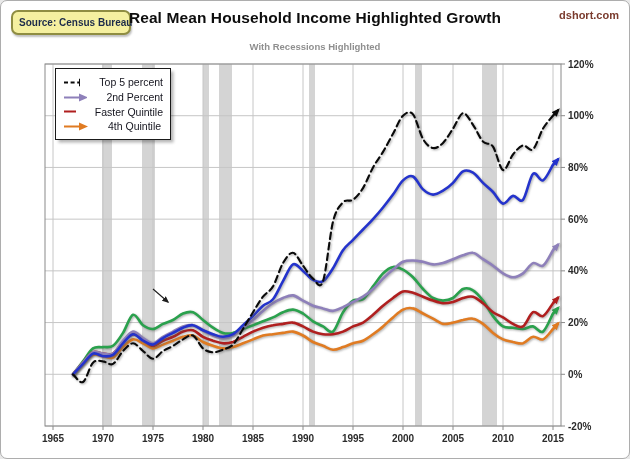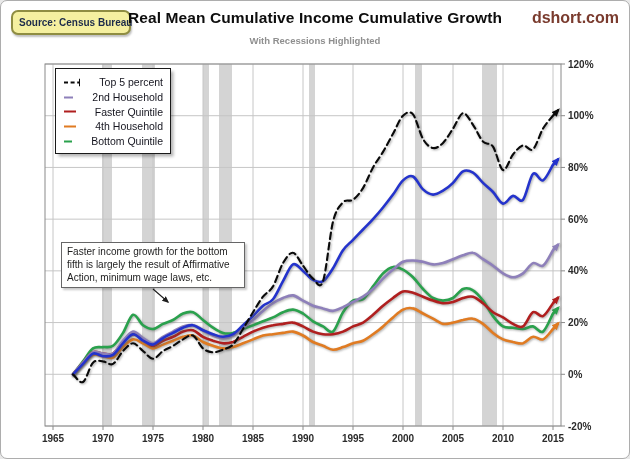--- a/index.html
+++ b/index.html
@@ -1,25 +1,25 @@
 <!DOCTYPE html>
 <html><head>
 <meta charset="utf-8">
 <style>
   html,body{margin:0;padding:0;background:#e9e9e9;font-family:"Liberation Sans",sans-serif;}
   .stage{position:relative;width:630px;height:459px;background:#fff;border:1px solid #adadad;
          border-radius:7px;overflow:hidden;box-sizing:border-box;}
   #chart-svg{position:absolute;left:0;top:0;width:628px;height:457px;}
   .titleblock{position:absolute;left:0;right:0;top:7px;text-align:center;pointer-events:none;}
   .t1{font-size:15.5px;font-weight:bold;color:#0d0d0d;line-height:19px;letter-spacing:.1px;}
-  .t2{font-size:9.5px;font-weight:bold;color:#8f8f8f;margin-top:8px;}
+  .t2{font-size:9.5px;font-weight:bold;color:#8f8f8f;margin-top:14px;}
   .srcbox{position:absolute;left:10px;top:9px;width:104px;padding:4px 6px;background:#f5f0a0;
           border:2px solid #8f8d42;border-radius:7px;box-shadow:1px 2px 2px rgba(0,0,0,.25);}
   .srcbox div{font-size:10px;font-weight:bold;color:#1c2b4a;line-height:13px;white-space:nowrap;}
-  .site{position:absolute;right:10px;top:8px;font-size:16px;font-weight:bold;color:#7a3b2e;}
+  .site{position:absolute;right:10px;top:8px;font-size:11px;font-weight:bold;color:#7a3b2e;}
   .legend{position:absolute;left:54px;top:67px;width:116px;background:#fff;border:1.5px solid #1a1a1a;
           padding:6px 7px 5px 7px;box-shadow:2.5px 2.5px 3px rgba(0,0,0,.3);box-sizing:border-box;}
   .lrow{display:flex;align-items:center;gap:19px;height:14.7px;}
   .lrow span{font-size:10.5px;color:#15151f;white-space:nowrap;}
   .note{position:absolute;left:60px;top:241px;width:184px;background:#fffffe;border:1px solid #666;
         padding:3px 5px;box-shadow:1.5px 1.5px 2px rgba(0,0,0,.22);box-sizing:border-box;}
   .note div{font-size:10px;color:#1d1d1d;line-height:12.8px;white-space:nowrap;}
   .sline{filter:drop-shadow(1px 1.8px 1px rgba(90,90,90,.5));}
   text.tick{font-family:"Liberation Sans",sans-serif;font-size:10px;font-weight:bold;fill:#2b2b2b;}
 </style>
@@ -142,63 +142,51 @@
         <line x1="552" y1="114.71428571428572" x2="557.5" y2="108.71428571428572" stroke="#0a0a0a" stroke-width="2.1" marker-end="url(#arr0)"></line>
       </g>
       <line x1="152" y1="288" x2="167" y2="301" stroke="#1d1d1d" stroke-width="1.1" marker-end="url(#noteArr)"></line>
     </svg>
 
   <div class="srcbox">
     <div>Source: Census Bureau</div>
   </div>
 
   <div class="titleblock">
-    <div class="t1">Real Mean Cumulative Income Cumulative Growth</div>
+    <div class="t1">Real Mean Household Income Highlighted Growth</div>
     <div class="t2">With Recessions Highlighted</div>
   </div>
 
   <span class="site">dshort.com</span>
 
   <div class="legend" id="legend">
       <div class="lrow">
         <svg width="26" height="11">
           <line x1="1" y1="5.5" x2="17" y2="5.5" stroke="#0a0a0a" stroke-width="2.2" stroke-dasharray="4 2.6"></line>
           <path d="M16,1.5 L25,5.5 L16,9.5 z" fill="#0a0a0a"></path>
         </svg>
         <span>Top 5 percent</span>
       </div>
       <div class="lrow">
         <svg width="26" height="11">
           <line x1="1" y1="5.5" x2="17" y2="5.5" stroke="#8e80ba" stroke-width="2.2"></line>
           <path d="M16,1.5 L25,5.5 L16,9.5 z" fill="#8e80ba"></path>
         </svg>
-        <span>2nd Household</span>
+        <span>2nd Percent</span>
       </div>
       <div class="lrow">
         <svg width="26" height="11">
           <line x1="1" y1="5.5" x2="17" y2="5.5" stroke="#b01f1f" stroke-width="2.2"></line>
           <path d="M16,1.5 L25,5.5 L16,9.5 z" fill="#b01f1f"></path>
         </svg>
         <span>Faster Quintile</span>
       </div>
       <div class="lrow">
         <svg width="26" height="11">
           <line x1="1" y1="5.5" x2="17" y2="5.5" stroke="#e07b22" stroke-width="2.2"></line>
           <path d="M16,1.5 L25,5.5 L16,9.5 z" fill="#e07b22"></path>
         </svg>
-        <span>4th Household</span>
-      </div>
-      <div class="lrow">
-        <svg width="26" height="11">
-          <line x1="1" y1="5.5" x2="17" y2="5.5" stroke="#2aa14d" stroke-width="2.2"></line>
-          <path d="M16,1.5 L25,5.5 L16,9.5 z" fill="#2aa14d"></path>
-        </svg>
-        <span>Bottom Quintile</span>
+        <span>4th Quintile</span>
       </div>
     </div>
 
-  <div class="note">
-    <div>Faster income growth for the bottom</div>
-    <div>fifth is largely the result of Affirmative</div>
-    <div>Action, minimum wage laws, etc.</div>
-  </div>
 
 </div>
 
 </body></html>

